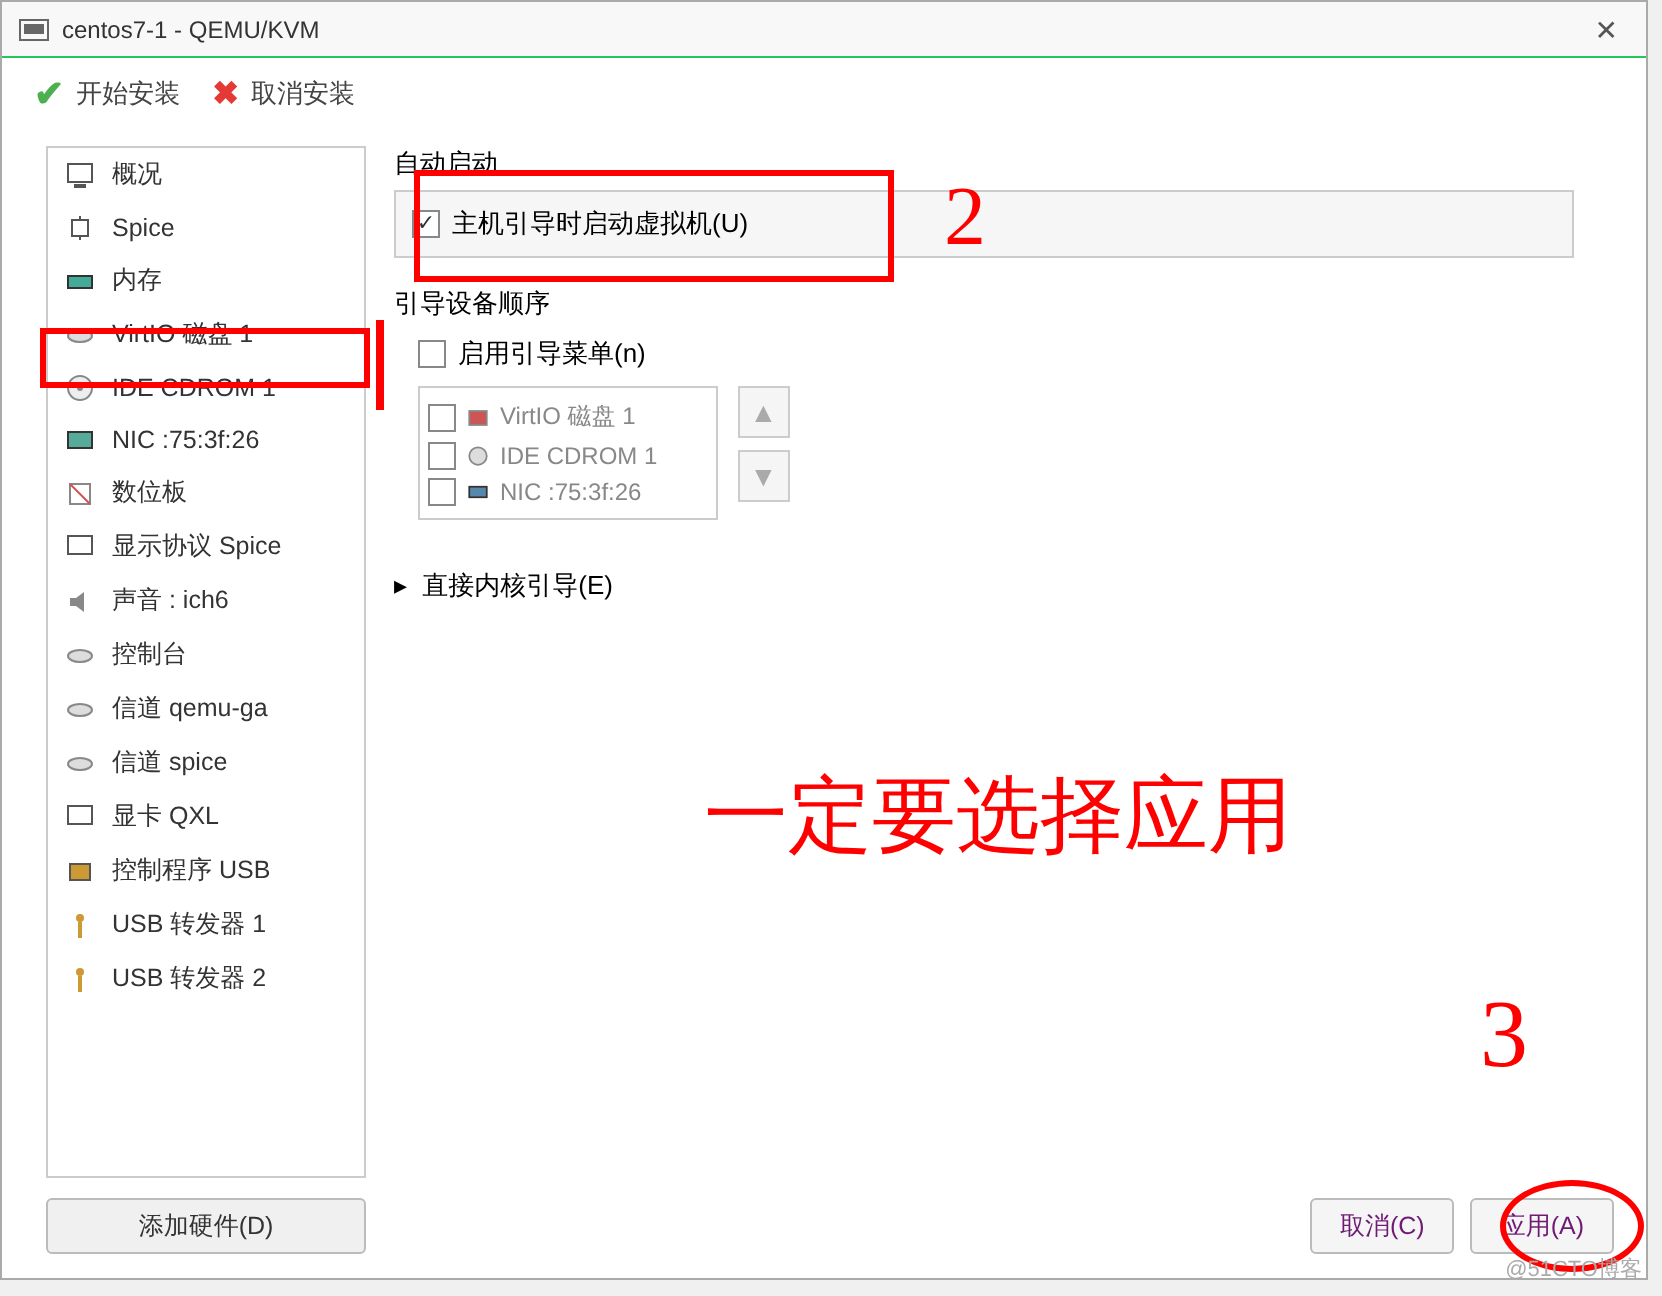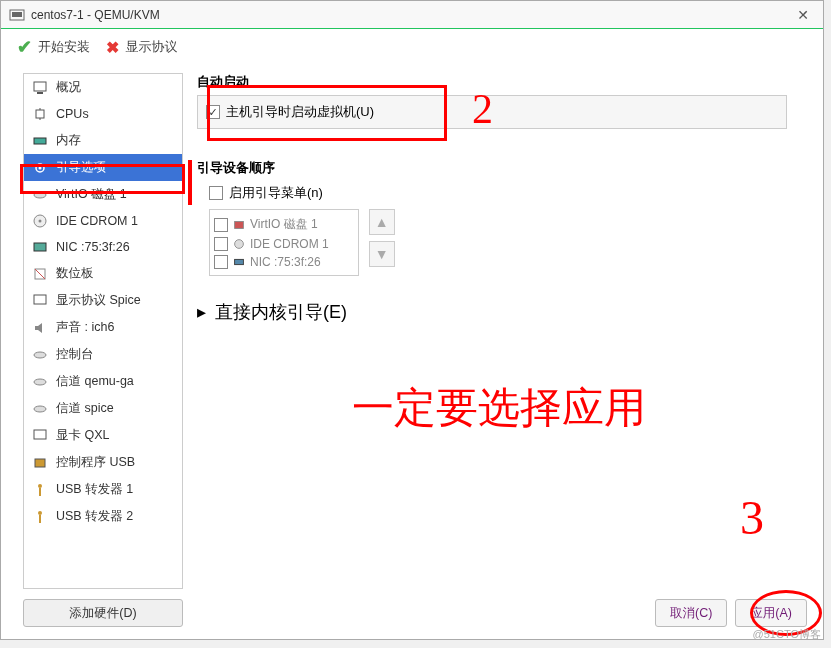--- a/index.html
+++ b/index.html
@@ -12,31 +12,31 @@
     .toolbar { height: 36px; display: flex; align-items: center; padding: 0 16px; gap: 16px; }
     .tool-item { display: flex; align-items: center; gap: 6px; font-size: 13px; color: #444; }
     .check-green { color: #4caf50; font-size: 18px; font-weight: bold; }
     .x-red { color: #e53935; font-size: 16px; font-weight: bold; }
     .content { display: flex; height: calc(100% - 64px - 50px); padding: 8px 16px 0 22px; gap: 10px; }
     .sidebar { width: 160px; border: 1px solid #ccc; background: #fff; overflow: hidden; }
     .sidebar-item { display: flex; align-items: center; gap: 8px; padding: 5px 8px; font-size: 12.5px; color: #333; cursor: pointer; }
     .sidebar-item.selected { background: #3b73d6; color: #fff; }
     .sidebar-icon { width: 16px; height: 16px; display: inline-flex; align-items: center; justify-content: center; flex-shrink: 0; }
     .main { flex: 1; padding: 0 4px; }
-    .section-title { font-weight: bold; font-size: 13px; margin-bottom: 4px; }
-    .autostart-box { border: 1px solid #ccc; background: #f6f6f6; padding: 4px 8px; margin-bottom: 30px; width: 590px; }
+    .section-title { font-weight: normal; font-size: 13px; margin-bottom: 4px; }
+    .autostart-box { border: 1px solid #ccc; background: #f6f6f6; padding: 4px 8px; margin-bottom: 14px; width: 590px; }
     .chk-row { display: flex; align-items: center; gap: 6px; padding: 3px 0; }
     .chk { width: 14px; height: 14px; border: 1px solid #888; background: #fff; display: inline-flex; align-items: center; justify-content: center; font-size: 11px; line-height: 1; }
     .chk.checked::after { content: "✓"; color: #333; }
     .boot-list { border: 1px solid #ccc; width: 150px; padding: 4px; display: inline-block; vertical-align: top; }
     .boot-item { display: flex; align-items: center; gap: 4px; padding: 2px 0; color: #888; font-size: 12px; }
     .boot-item-icon { width: 14px; height: 14px; }
     .arrow-btns { display: inline-flex; flex-direction: column; gap: 6px; margin-left: 6px; vertical-align: top; }
     .arrow-btn { width: 26px; height: 26px; border: 1px solid #ccc; background: #f5f5f5; display: flex; align-items: center; justify-content: center; color: #aaa; font-size: 14px; }
-    .kernel-row { margin-top: 24px; font-size: 18px; }
+    .kernel-row { margin-top: 24px; font-size: 13px; }
     .kernel-arrow { display: inline-block; transform: rotate(0deg); margin-right: 4px; }
     .footer { position: absolute; bottom: 12px; left: 22px; right: 16px; display: flex; align-items: center; }
     .add-hw-btn { width: 160px; height: 28px; background: #f0f0f0; border: 1px solid #bbb; border-radius: 3px; font-size: 12.5px; color: #333; }
     .footer-spacer { flex: 1; }
     .btn { height: 28px; padding: 0 14px; background: #f5f5f5; border: 1px solid #bbb; border-radius: 3px; font-size: 12.5px; color: #701a75; margin-left: 8px; }
     .annot { position: absolute; color: #ff0000; pointer-events: none; }
     .annot-box-1 { border: 3px solid #ff0000; width: 240px; height: 56px; top: 85px; left: 207px; }
     .annot-box-2 { border: 3px solid #ff0000; width: 165px; height: 30px; top: 164px; left: 20px; }
     .annot-num-2 { top: 85px; left: 472px; font-size: 42px; font-family: cursive; }
     .annot-text-big { top: 380px; left: 352px; font-size: 42px; font-weight: normal; }
@@ -60,21 +60,21 @@
     <span class="close-x">✕</span>
   </div>
 
   <div class="toolbar">
     <div class="tool-item">
       <span class="check-green">✔</span>
       <span>开始安装</span>
     </div>
     <div class="tool-item">
       <span class="x-red">✖</span>
-      <span>显示协议</span>
+      <span>取消安装</span>
     </div>
   </div>
 
   <div class="content">
     <div class="sidebar">
       <div class="sidebar-item">
         <span class="sidebar-icon">
             <svg width="16" height="16" viewBox="0 0 16 16">
               <rect x="2" y="2" width="12" height="9" fill="none" stroke="#555"></rect>
               <rect x="5" y="12" width="6" height="2" fill="#555"></rect>
@@ -83,38 +83,29 @@
         <span>概况</span>
       </div>
       <div class="sidebar-item">
         <span class="sidebar-icon">
             <svg width="16" height="16" viewBox="0 0 16 16">
               <rect x="4" y="4" width="8" height="8" fill="none" stroke="#555"></rect>
               <line x1="8" y1="2" x2="8" y2="4" stroke="#555"></line>
               <line x1="8" y1="12" x2="8" y2="14" stroke="#555"></line>
             </svg>
           </span>
-        <span>CPUs</span>
+        <span>Spice</span>
       </div>
       <div class="sidebar-item">
         <span class="sidebar-icon">
             <svg width="16" height="16" viewBox="0 0 16 16">
               <rect x="2" y="5" width="12" height="6" fill="#4a9" stroke="#333"></rect>
             </svg>
           </span>
         <span>内存</span>
-      </div>
-      <div class="sidebar-item selected">
-        <span class="sidebar-icon">
-            <svg width="16" height="16" viewBox="0 0 16 16">
-              <circle cx="8" cy="8" r="4" fill="none" stroke="#fff" stroke-width="1.5"></circle>
-              <circle cx="8" cy="8" r="1.5" fill="#fff"></circle>
-            </svg>
-          </span>
-        <span>引导选项</span>
       </div>
       <div class="sidebar-item">
         <span class="sidebar-icon">
             <svg width="16" height="16" viewBox="0 0 16 16">
               <ellipse cx="8" cy="8" rx="6" ry="3" fill="#ddd" stroke="#888"></ellipse>
             </svg>
           </span>
         <span>VirtIO 磁盘 1</span>
       </div>
       <div class="sidebar-item">

